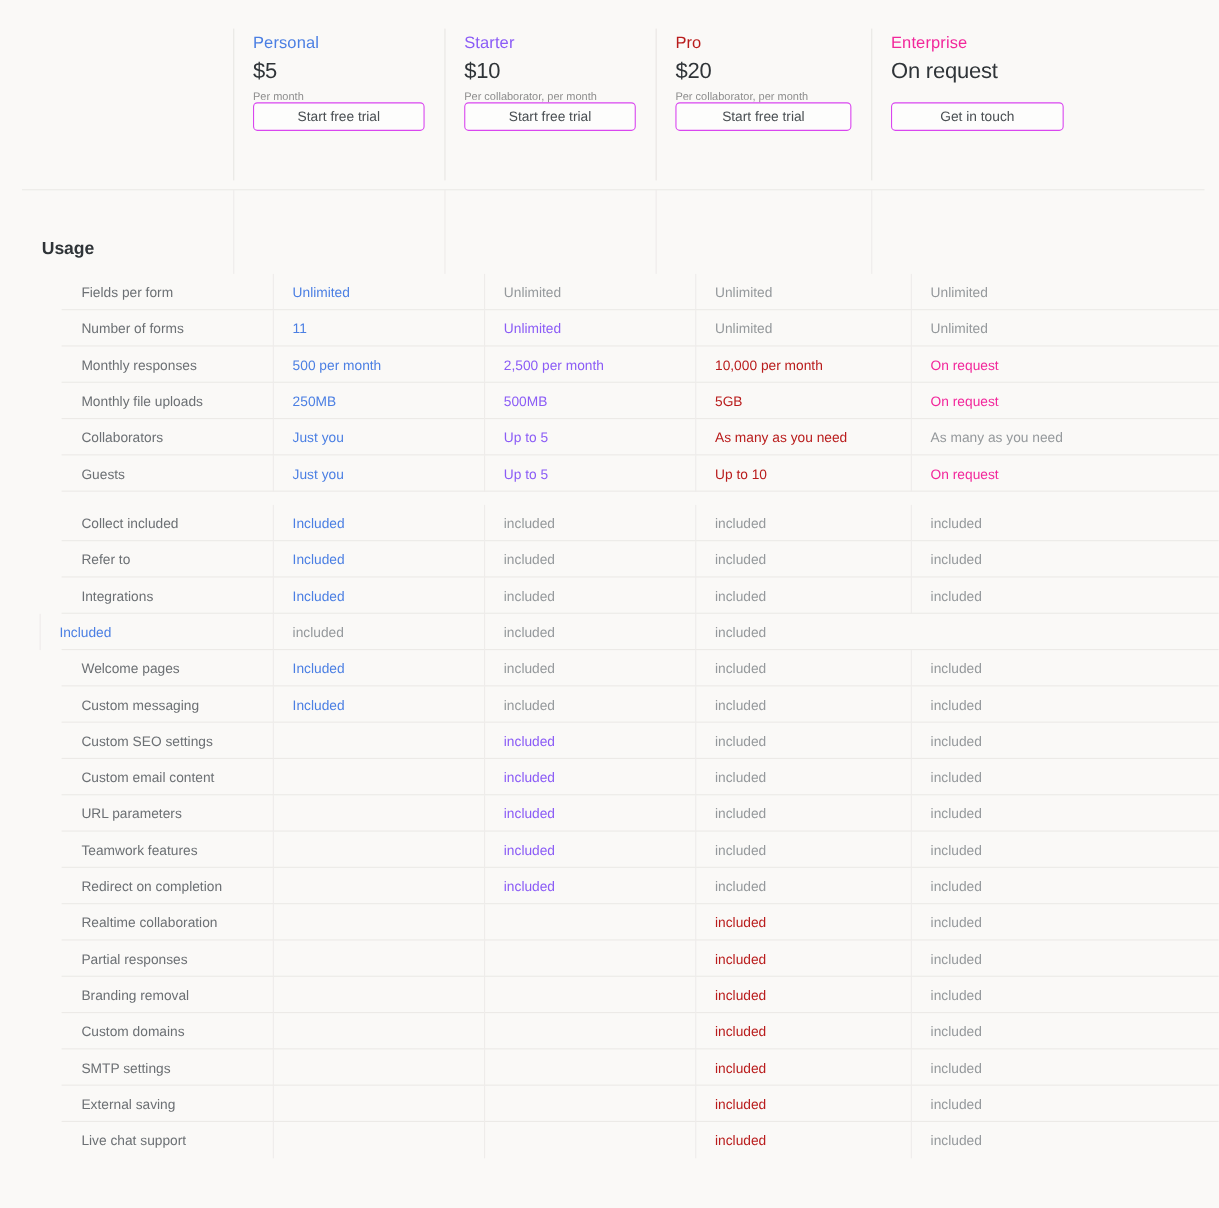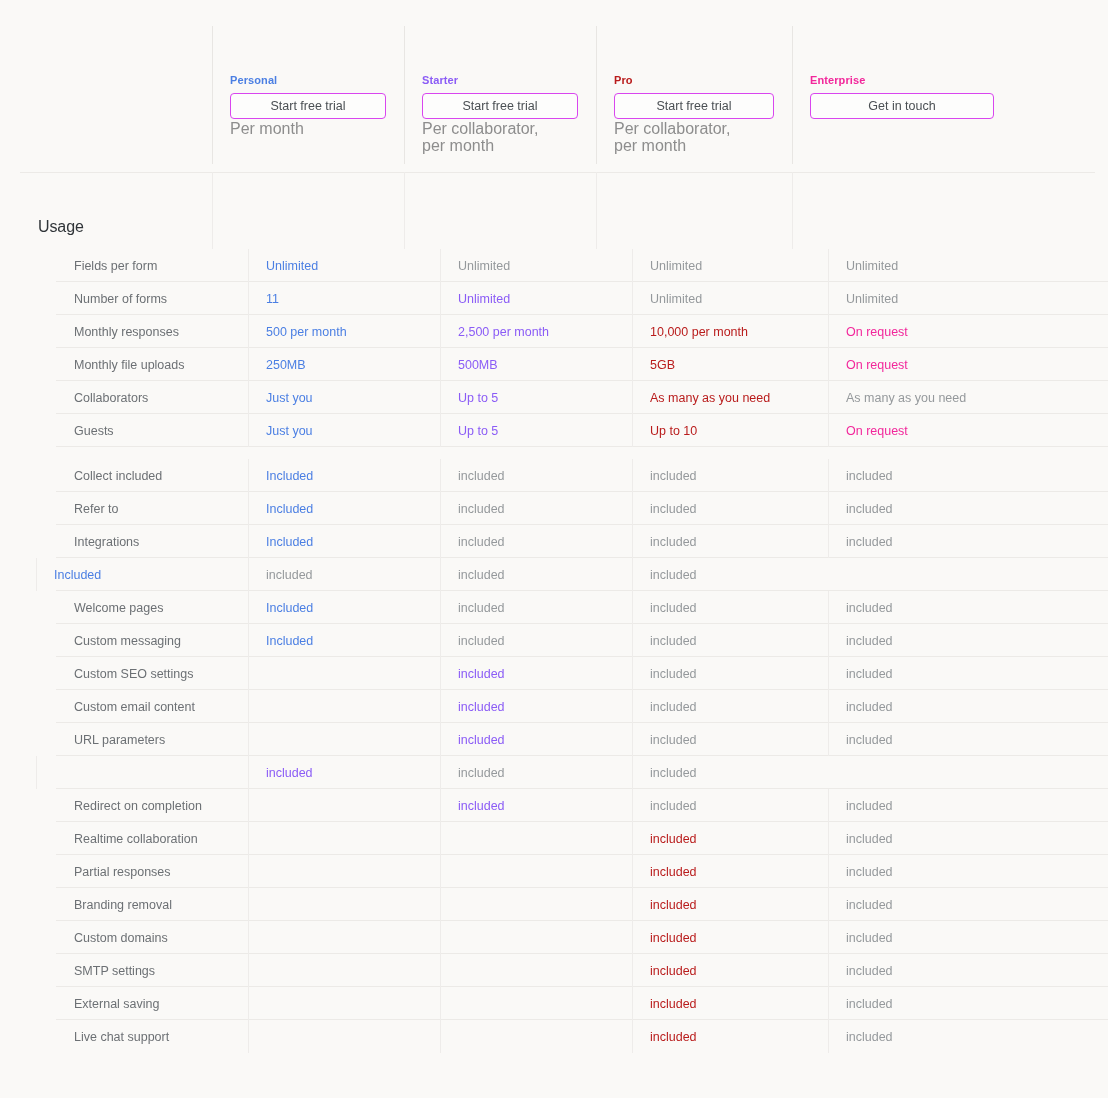--- a/index.html
+++ b/index.html
@@ -42,39 +42,38 @@
   .plan-card .vrule {
     position: absolute;
     left: 0;
     top: 26px;
     bottom: 8px;
     width: 1px;
     background: #e8e6e3;
   }
 
   .plan-name {
-    font-size: 11px;
-    font-weight: 700;
+    font-size: 15px;
+    font-weight: 400;
     letter-spacing: .1px;
     line-height: 16px;
     margin-bottom: 4px;
-    margin-top: 40px;
   }
 
   .plan-price {
     font-size: 20px;
     font-weight: 400;
     color: #2f3438;
     line-height: 26px;
     letter-spacing: -.2px;
     margin-bottom: 3px;
   }
 
   .plan-period {
-    font-size: 16px;
+    font-size: 10px;
     color: #8d8d8d;
     line-height: 16.5px;
     max-width: 130px;
   }
 
   .plan-cta-wrap {
     position: absolute;
     left: 18px;
     right: 18px;
     top: 93px;
@@ -96,21 +95,21 @@
     padding: 0;
   }
 
   
   .section { position: relative; }
 
   .section-title-row { height: 77px; position: relative; }
   .section-title-row .section-title {
     font-size: 16px;
     color: #2f3438;
-    font-weight: 400;
+    font-weight: 700;
     letter-spacing: -.1px;
     padding-left: 38px;
     padding-top: 33px;
   }
 
   .feat-row {
     height: 33px;
     position: relative;
     margin-left: 36px;
   }
@@ -201,21 +200,21 @@
       <div class="plan-cta-wrap">
         <button class="plan-cta">Start free trial</button>
       </div>
     </div>
 
     <div class="plan-card">
       <span class="vrule"></span>
       <div class="plan-name c-enterprise">Enterprise</div>
       <div class="plan-price">On request</div>
       <div class="plan-period"></div>
-      <div class="plan-cta-wrap" style="width:184px">
+      <div class="plan-cta-wrap" style="width:157px">
         <button class="plan-cta">Get in touch</button>
       </div>
     </div>
   </div>
 
   <div id="sections-host">
       <div class="section">
         <div class="section-title-row grid-row">
           <span class="hrule top"></span>
           <div class="cell">
@@ -343,20 +342,21 @@
         <div class="feat-row grid-row">
           <span class="hrule bottom"></span>
           <div class="cell cell-label">URL parameters</div>
           <div class="cell cell-value has-vrule c-empty"></div>
           <div class="cell cell-value has-vrule c-starter">included</div>
           <div class="cell cell-value has-vrule c-muted">included</div>
           <div class="cell cell-value has-vrule c-muted">included</div>
         </div>
         <div class="feat-row grid-row">
           <span class="hrule bottom"></span>
+          <div class="cell cell-label">Teamwork features</div>
           <div class="cell cell-value has-vrule c-empty"></div>
           <div class="cell cell-value has-vrule c-starter">included</div>
           <div class="cell cell-value has-vrule c-muted">included</div>
           <div class="cell cell-value has-vrule c-muted">included</div>
         </div>
         <div class="feat-row grid-row">
           <span class="hrule bottom"></span>
           <div class="cell cell-label">Redirect on completion</div>
           <div class="cell cell-value has-vrule c-empty"></div>
           <div class="cell cell-value has-vrule c-starter">included</div>

